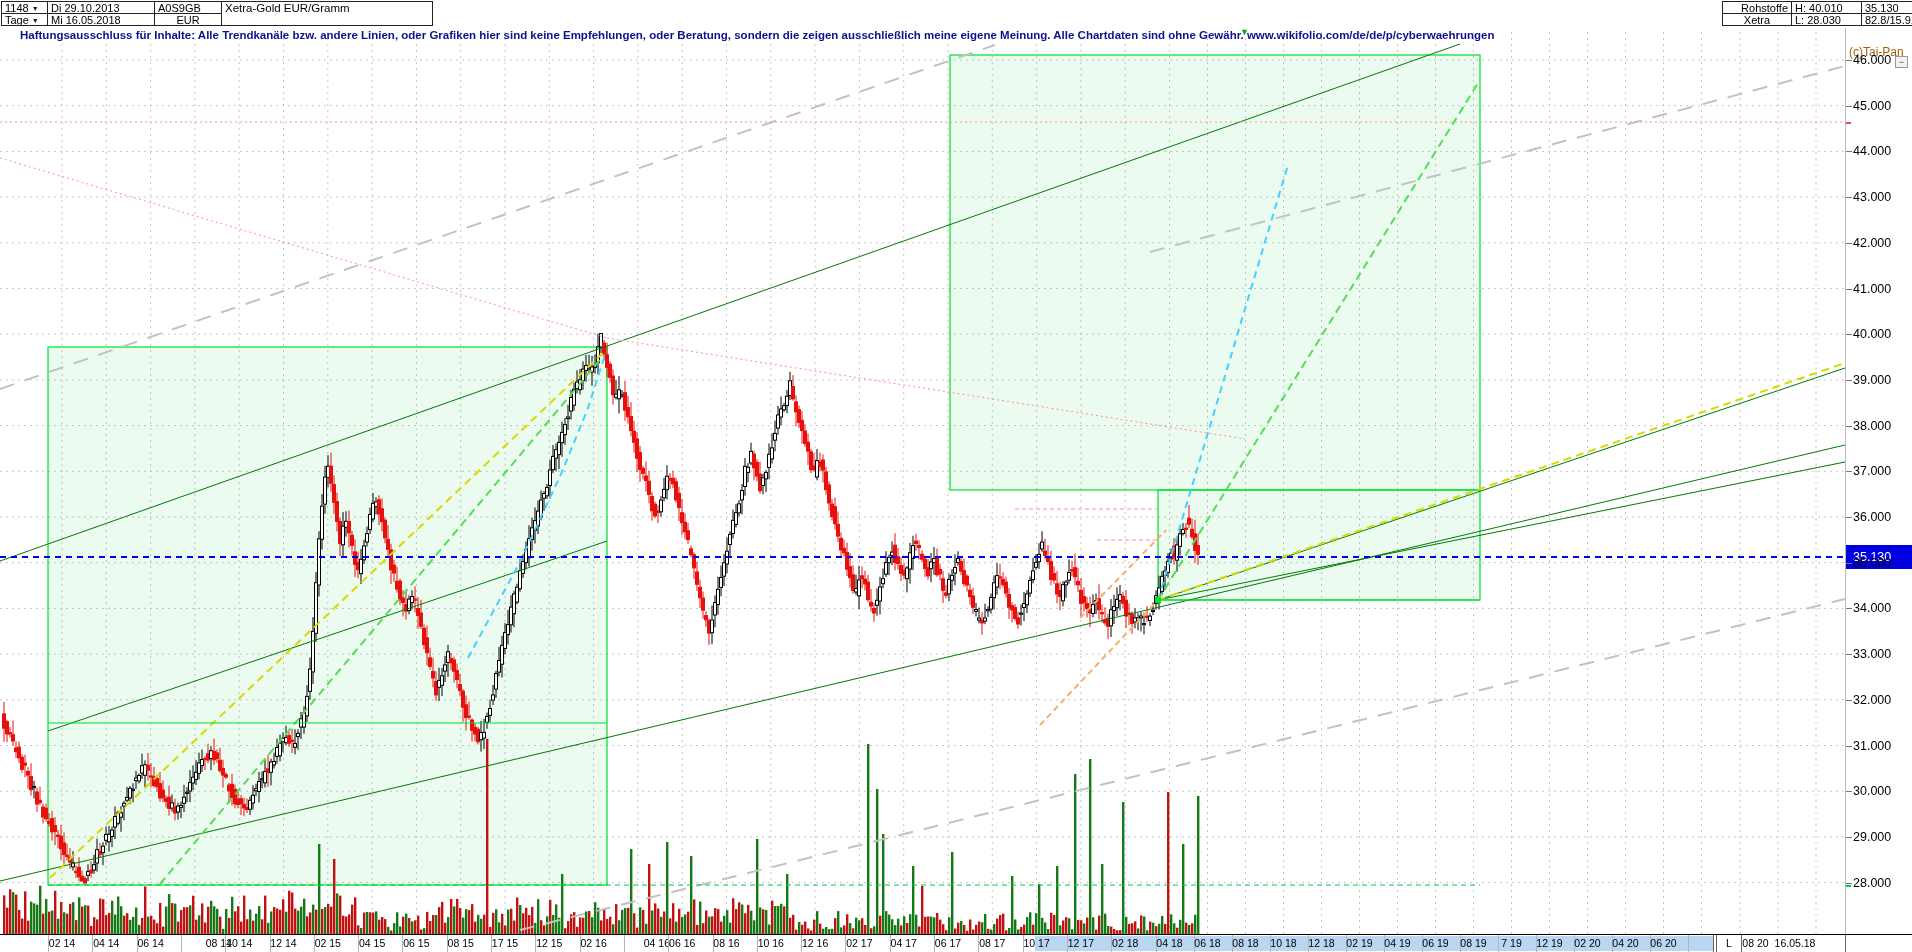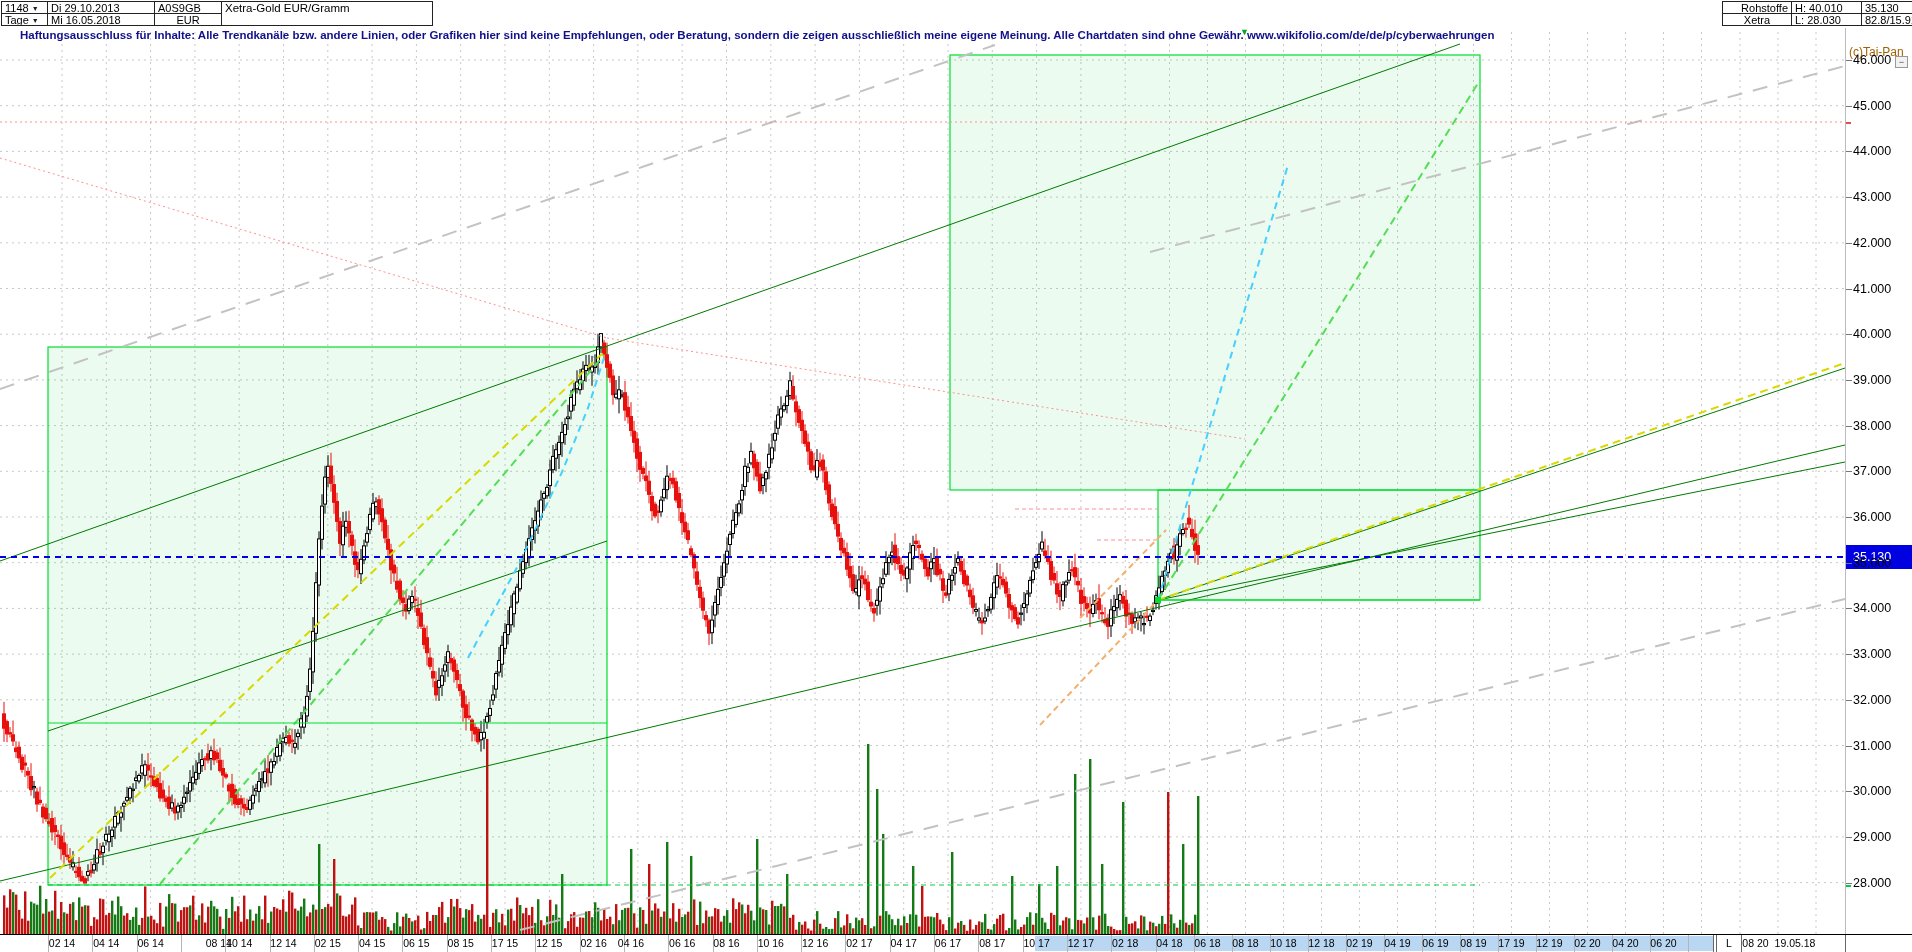--- a/index.html
+++ b/index.html
@@ -1426,21 +1426,21 @@
         <div class="xlab" style="left: 416.4px;">06 15</div>
         <div class="xsep" style="left: 446.7px;"></div>
         <div class="xlab" style="left: 460.7px;">08 15</div>
         <div class="xsep" style="left: 491px;"></div>
         <div class="xlab" style="left: 505px;">17 15</div>
         <div class="xsep" style="left: 535.3px;"></div>
         <div class="xlab" style="left: 549.3px;">12 15</div>
         <div class="xsep" style="left: 579.6px;"></div>
         <div class="xlab" style="left: 593.6px;">02 16</div>
         <div class="xsep" style="left: 623.9px;"></div>
-        <div class="xlab" style="left: 631px;">04 16</div>
+        <div class="xlab" style="left: 652px; text-align: right;">04 16</div>
         <div class="xsep" style="left: 668.2px;"></div>
         <div class="xlab" style="left: 682.2px;">06 16</div>
         <div class="xsep" style="left: 712.5px;"></div>
         <div class="xlab" style="left: 726.5px;">08 16</div>
         <div class="xsep" style="left: 756.8px;"></div>
         <div class="xlab" style="left: 770.8px;">10 16</div>
         <div class="xsep" style="left: 801.1px;"></div>
         <div class="xlab" style="left: 815.1px;">12 16</div>
         <div class="xsep" style="left: 845.4px;"></div>
         <div class="xlab" style="left: 859.4px;">02 17</div>
@@ -1468,31 +1468,31 @@
         <div class="xlab" style="left: 1321.5px;">12 18</div>
         <div class="xsep" style="left: 1345.5px;"></div>
         <div class="xlab" style="left: 1359.5px;">02 19</div>
         <div class="xsep" style="left: 1383.5px;"></div>
         <div class="xlab" style="left: 1397.5px;">04 19</div>
         <div class="xsep" style="left: 1421.5px;"></div>
         <div class="xlab" style="left: 1435.5px;">06 19</div>
         <div class="xsep" style="left: 1459.5px;"></div>
         <div class="xlab" style="left: 1473.5px;">08 19</div>
         <div class="xsep" style="left: 1497.5px;"></div>
-        <div class="xlab" style="left: 1511.5px;">17 19</div>
+        <div class="xlab" style="left: 1511.5px;">7 19</div>
         <div class="xsep" style="left: 1535.5px;"></div>
         <div class="xlab" style="left: 1549.5px;">12 19</div>
         <div class="xsep" style="left: 1573.5px;"></div>
         <div class="xlab" style="left: 1587.5px;">02 20</div>
         <div class="xsep" style="left: 1611.5px;"></div>
         <div class="xlab" style="left: 1625.5px;">04 20</div>
         <div class="xsep" style="left: 1649.5px;"></div>
         <div class="xlab" style="left: 1663.5px;">06 20</div>
         <div class="xsep" style="left: 1687.5px;"></div>
         <div class="xlab" style="left: 1701.5px; margin-left: 36px;">08 20</div>
         <div class="xsepd" style="left: 1713px;"></div>
         <div class="xsepd" style="left: 1845px;"></div>
       </div>
     <div id="lcell" style="left: 1716px;">L</div>
-    <div id="curdate" style="left: 1745px;">19.05.18</div>
+    <div id="curdate" style="left: 1745px;">16.05.18</div>
   </div>
 
 </div>
 
 </body></html>

